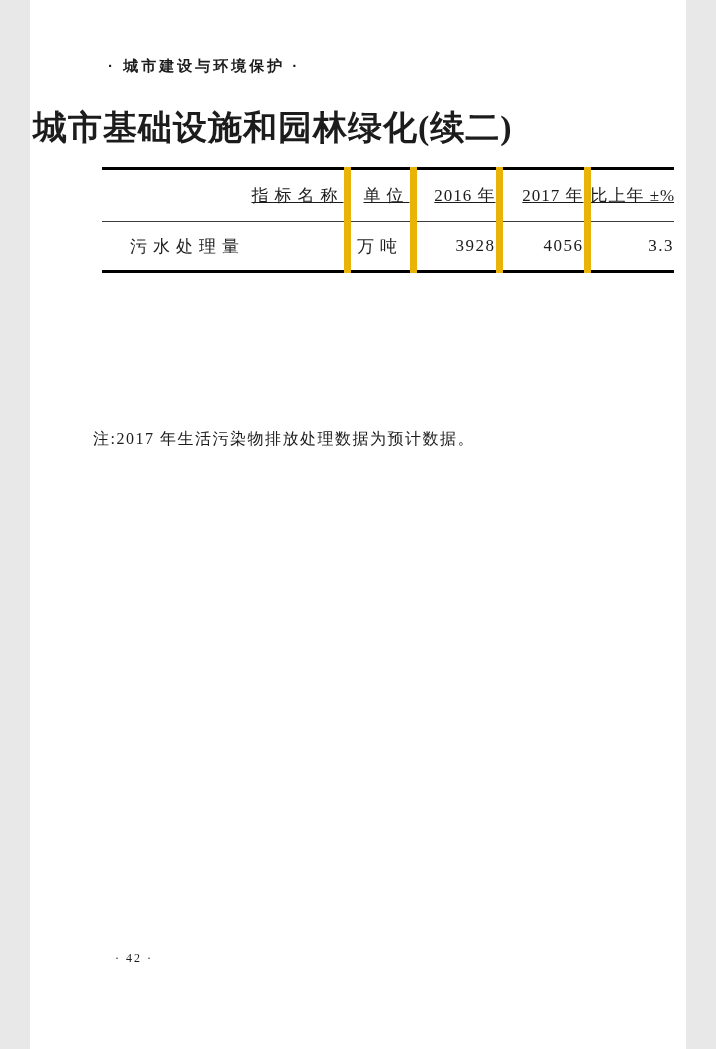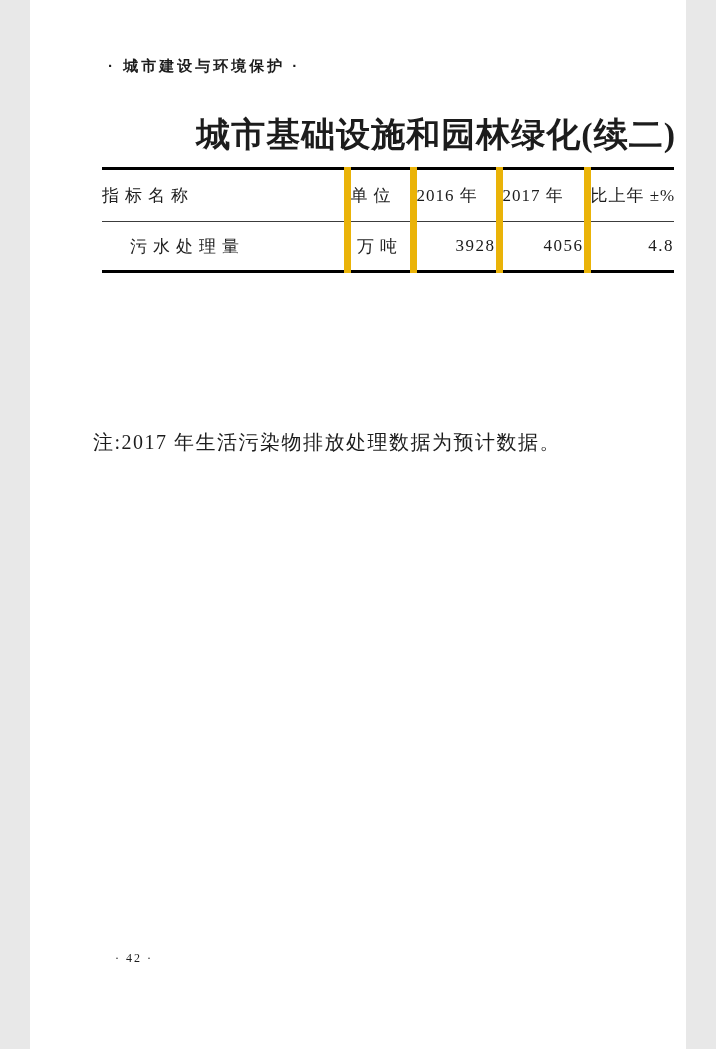--- a/index.html
+++ b/index.html
@@ -21,22 +21,22 @@
     font-weight: bold;
     font-size: 15px;
     letter-spacing: 3px;
     white-space: nowrap;
   }
   .doc-title {
     position: absolute;
     left: 0;
     right: 0;
     top: 102px;
-    margin: 10px;
-    text-align: right;
+    margin: 3px;
+    text-align: left;
     font-size: 34px;
     font-weight: bold;
     letter-spacing: 1px;
     white-space: nowrap;
   }
   table.stats {
     position: absolute;
     left: 72px;
     top: 167px;
     width: 572px;
@@ -50,33 +50,33 @@
     border-bottom: 1px solid #3c3c3c;
     padding: 0;
     font-size: 17px;
     font-weight: normal;
     vertical-align: middle;
     overflow: hidden;
     white-space: nowrap;
   }
   table.stats th:first-child, table.stats td:first-child { border-left: none; }
   table.stats tbody tr:last-child td { border-bottom: none; }
-  table.stats thead th { height: 51px; text-align: left; letter-spacing: 6px; }
+  table.stats thead th { height: 51px; text-align: right; letter-spacing: 6px; text-decoration: underline; }
   table.stats thead th.year { letter-spacing: 1px; }
   table.stats thead th.pct  { letter-spacing: 1px; }
   table.stats tbody td { height: 48px; }
   td.name { text-align: left; padding-left: 2px; letter-spacing: 6px; }
   tr.sub td.name { padding-left: 28px; }
   td.unit { text-align: center; letter-spacing: 6px; }
   td.num  { text-align: right; padding-right: 10px; letter-spacing: 1.5px; }
   .table-note {
     position: absolute;
     left: 63px;
     top: 429px;
-    font-size: 20px;
+    font-size: 16px;
     letter-spacing: 1.5px;
     white-space: nowrap;
   }
   .page-number {
     position: absolute;
     left: 85px;
     top: 951px;
     font-size: 12px;
     letter-spacing: 2px;
   }
@@ -106,21 +106,21 @@
         <th class="year">2017 年</th>
         <th class="pct">比上年 ±%</th>
       </tr>
     </thead>
     <tbody>
       <tr class="sub">
         <td class="name">污水处理量</td>
         <td class="unit">万吨</td>
         <td class="num">3928</td>
         <td class="num">4056</td>
-        <td class="num">4.8</td>
+        <td class="num">3.3</td>
       </tr>
     </tbody>
   </table>
 
   <div class="table-note">注:2017 年生活污染物排放处理数据为预计数据。</div>
 
   <div class="page-number">· 42 ·</div>
 
 </div>
 

